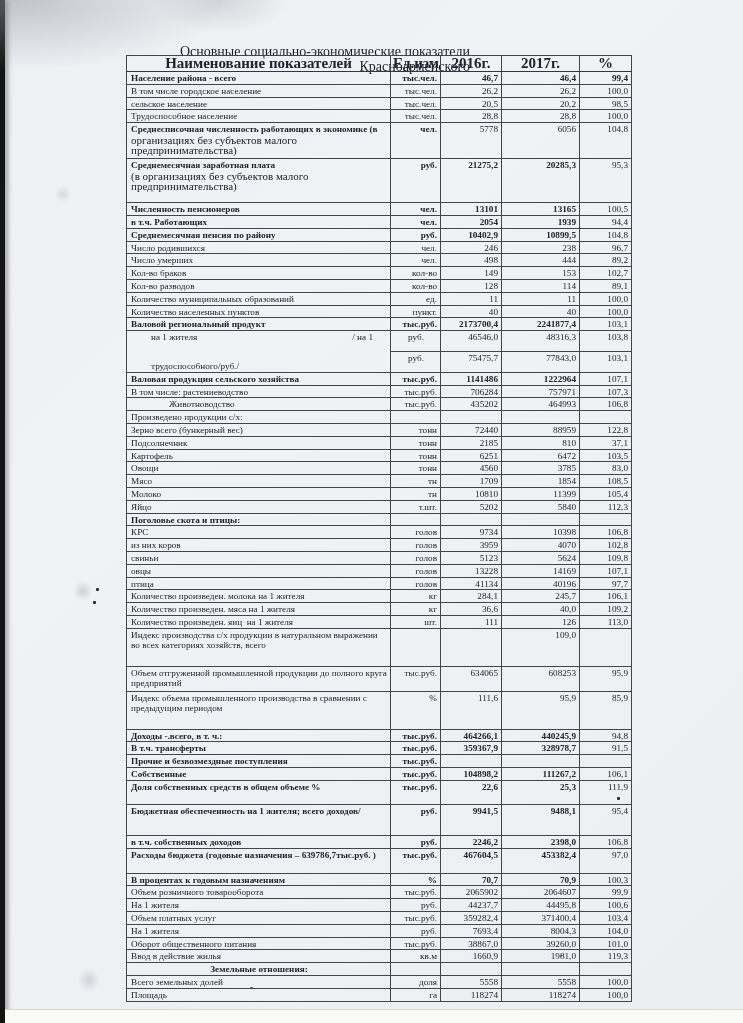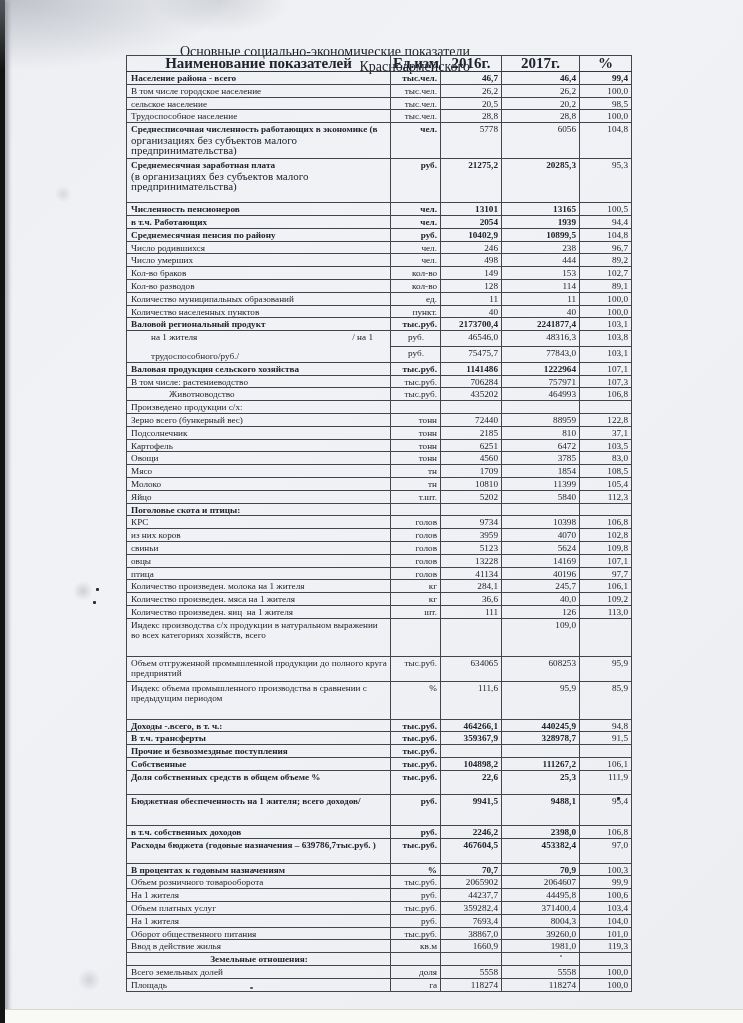--- a/index.html
+++ b/index.html
@@ -43,21 +43,21 @@
     height:13px;padding:1px 2px;border-bottom:1.2px solid #34363d;}
   td.name{text-align:left;white-space:pre-wrap;}
   td.unit{text-align:right;}
   td.num{text-align:right;padding-right:3px;}
   .b{font-weight:bold;}
   .ctr{text-align:center !important;}
   td.i1{padding-left:24px;}
   td.i2{}
   td.i3{padding-left:42px;}
   .sub{font-weight:normal;font-size:11px;line-height:10px;}
-  .s2{font-weight:normal;margin-top:8px;}
+  .s2{font-weight:normal;margin-top:18px;}
   .rgt{float:right;margin-right:14px;font-weight:normal;}
 </style>
 </head>
 <body>
 
 <div class="scan-left"></div>
 <div class="corner-shade"></div>
 <div class="corner-shade2"></div>
 <div class="bottom-band"></div>
 <div class="smudge sm1"></div>

